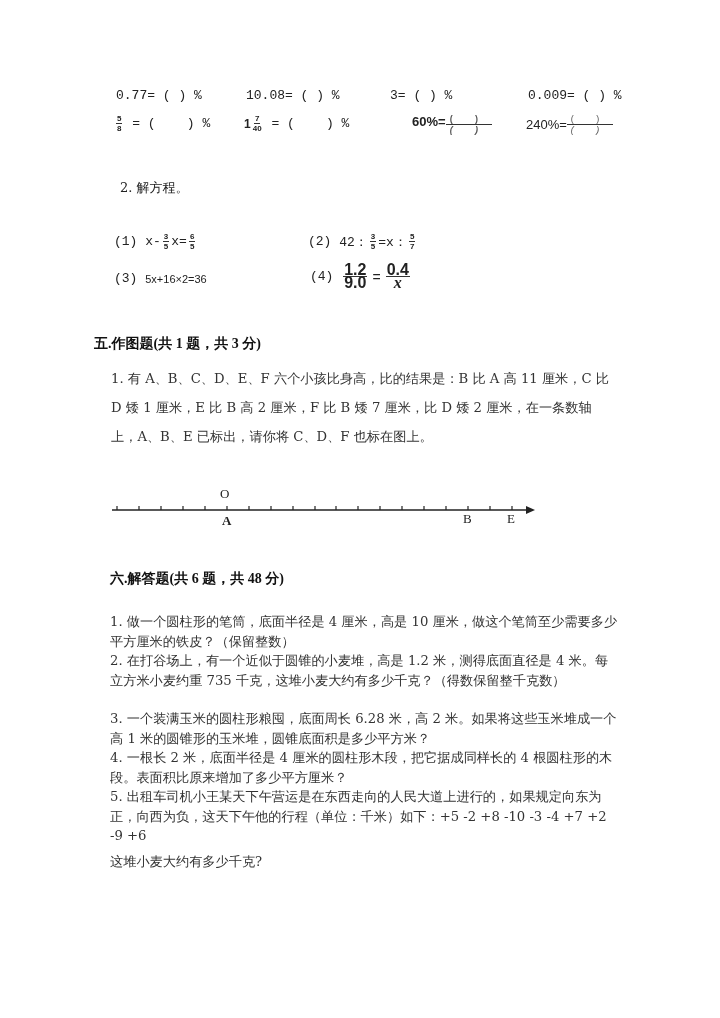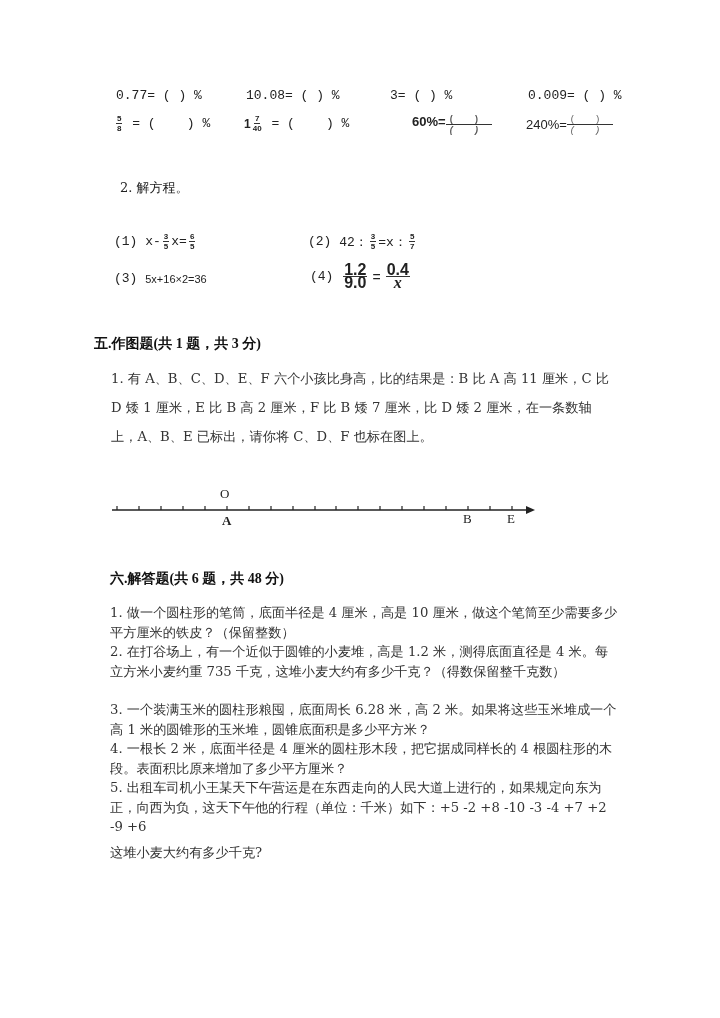--- a/index.html
+++ b/index.html
@@ -13,21 +13,21 @@
           font-family:"Liberation Sans","DejaVu Sans",sans-serif; font-size:8px; font-weight:bold; line-height:9px; margin:0 2px; }
   .frac .num { border-bottom:1px solid #333; padding:0 1px; }
   .frac.big { font-size:16px; line-height:12px; }
   .frac.big .den.italic { font-style:italic; font-family:"Liberation Serif","DejaVu Serif",serif; }
   .blankfrac { display:inline-flex; flex-direction:column; align-items:center; vertical-align:middle;
                font-size:9px; line-height:10px; color:#555; }
   .blankfrac .num { border-bottom:1px solid #333; padding:0 4px; letter-spacing:10px; }
   .blankfrac .den { padding:0 4px; letter-spacing:10px; font-style:italic; }
   .heading { font-family:"Liberation Serif","DejaVu Serif",serif; font-weight:bold; font-size:14px; color:#111; }
   .para { font-size:13.2px; line-height:29px; width:500px; white-space:normal; color:#333; }
-  .prob { font-size:13.2px; line-height:19.5px; width:508px; white-space:normal; color:#333; }
+  .prob { font-size:13.2px; line-height:19.5px; width:508px; white-space:normal; color:#333;margin-top:9px; }
   .numline { position:absolute; left:0; top:0; }
 </style>
 </head>
 <body>
 
 <div class="abs mono" style="left:116px;top:88px;">0.77= (    ) %</div>
 <div class="abs mono" style="left:246px;top:88px;">10.08= (    ) %</div>
 <div class="abs mono" style="left:390px;top:88px;">3= (    ) %</div>
 <div class="abs mono" style="left:528px;top:88px;">0.009= (    ) %</div>
 

